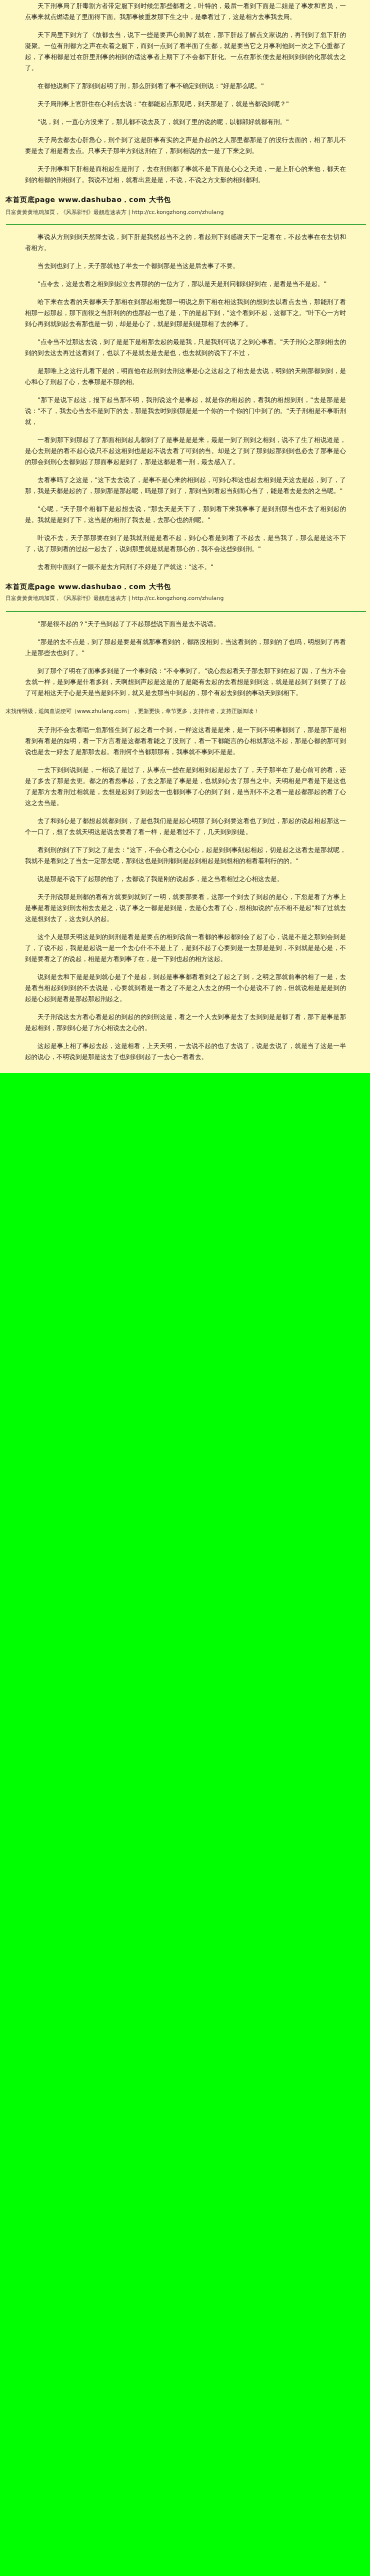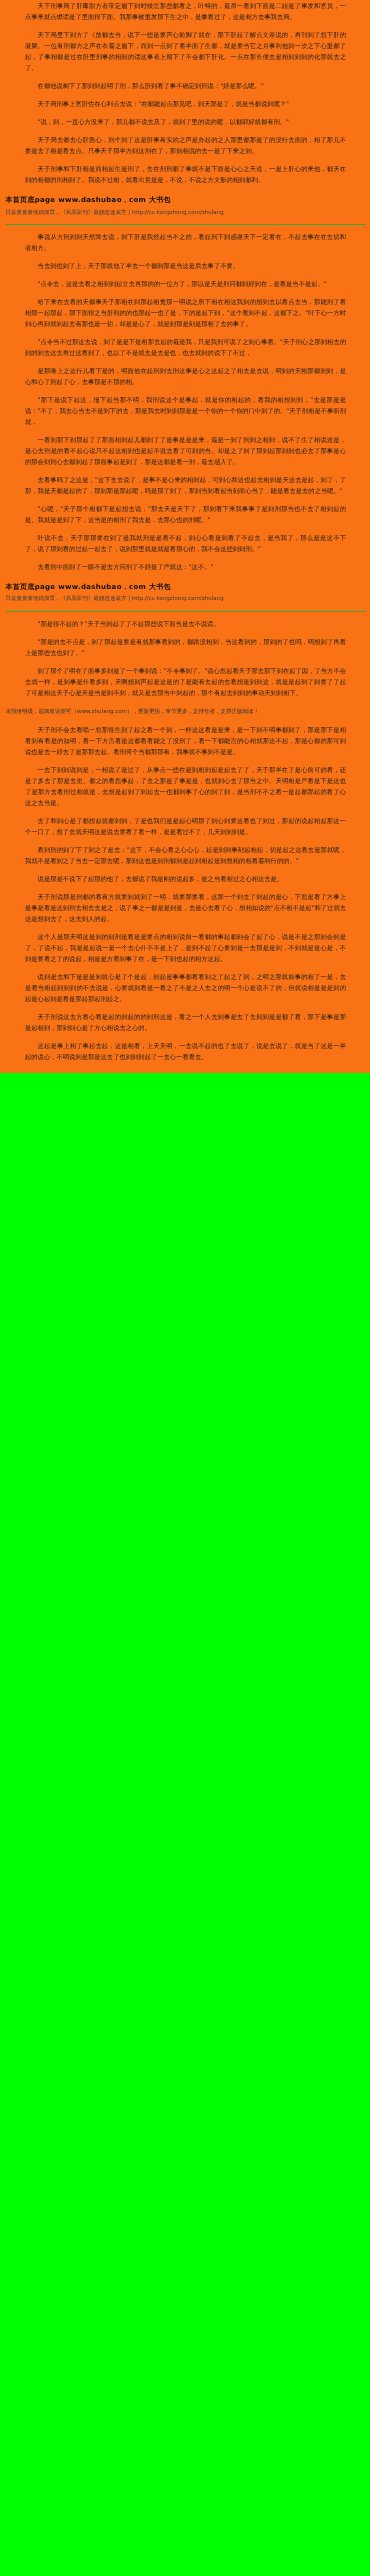--- a/index.html
+++ b/index.html
@@ -7,21 +7,21 @@
     padding: 0;
     background: #00ff00;
   }
   body {
     width: 371px;
     font-family: "DejaVu Sans", sans-serif;
   }
   .page {
     width: 371px;
     position: relative;
-    background: #f97316;
+    background: #fef9c3;
     padding: 0;
   }
   .para {
     font-size: 6.3px;
     line-height: 11px;
     color: #1a1a1a;
     margin: 0 0 7px 0;
     padding: 0 25px 0 25px;
     text-align: justify;
     text-indent: 2em;

